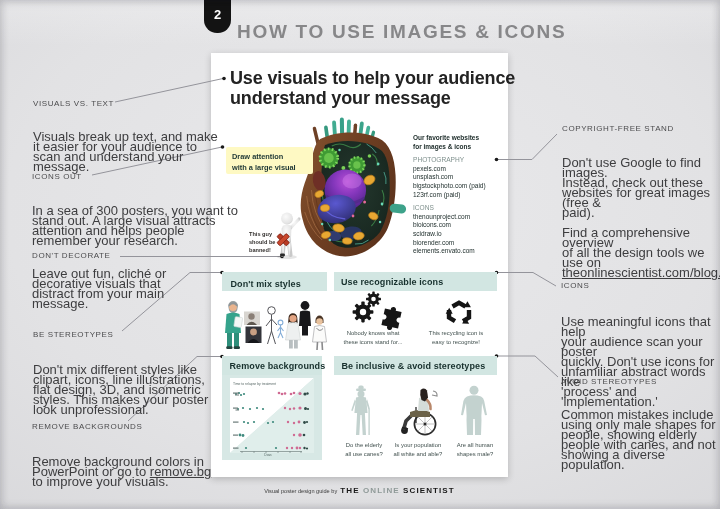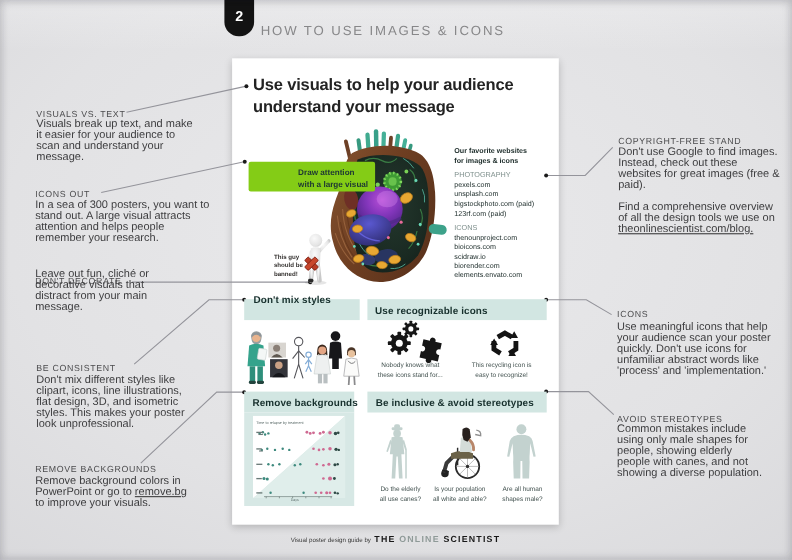--- a/index.html
+++ b/index.html
@@ -9,33 +9,33 @@
   .abs{position:absolute;}
   
   #hdrband{left:0;top:0;width:720px;height:46px;
     background:linear-gradient(rgba(248,248,249,0.35),rgba(248,248,249,0));}
   #vig{left:0;top:0;width:720px;height:509px;pointer-events:none;
     box-shadow:inset 0 3px 8px rgba(40,40,50,0.10),inset 3px 0 8px rgba(40,40,50,0.06),
                inset -3px 0 8px rgba(40,40,50,0.06),inset 0 -3px 8px rgba(40,40,50,0.08);}
   #tab{left:204px;top:0;width:27px;height:33px;background:#131313;
     border-radius:0 0 13px 13px;color:#fff;font-weight:bold;font-size:13px;
     text-align:center;line-height:30px;}
-  #hdrtitle{left:237px;top:20.5px;font-size:12px;letter-spacing:1.7px;color:#878789;}
+  #hdrtitle{left:237px;top:20.5px;font-size:19px;letter-spacing:1.7px;color:#878789;font-weight:bold;}
   
   #poster{left:211px;top:53px;width:297px;height:424px;background:#fff;
     box-shadow:0 2px 7px rgba(0,0,0,0.20);}
   
   .sh{font-size:8px;letter-spacing:0.6px;color:#4c4c4e;}
-  .sb{font-size:10px;line-height:10px;color:#3d3d3f;}
-  
-  #ptitle{left:230px;top:68px;font-size:15px;line-height:20px;font-weight:bold;
+  .sb{font-size:13px;line-height:10px;color:#3d3d3f;margin-top:24px;}
+  
+  #ptitle{left:230px;top:68px;font-size:18px;line-height:20px;font-weight:bold;
     color:#232323;letter-spacing:-0.15px;}
   
-  #drawbox{left:226px;top:147px;width:76px;height:27px;background:#84cc16;
-    border-radius:2px;z-index:5;padding-left:39px;}
+  #drawbox{left:226px;top:147px;width:87px;height:27px;background:#fef9c3;
+    border-radius:2px;z-index:5;}
   #drawbox div{margin:3.5px 0 0 6px;font-size:7.4px;line-height:11px;font-weight:bold;color:#1d3634;white-space:nowrap;}
   
   .wt{color:#21302e;font-size:6.5px;}
   
   .bar{background:#d2e6e2;}
   .bart{font-size:9px;font-weight:bold;color:#17302d;letter-spacing:0.1px;}
   .cap{font-size:5.9px;line-height:9px;color:#41504e;text-align:center;}
 </style>
 </head>
 <body>
@@ -69,21 +69,21 @@
 
 <div class="abs sh" style="left:33px;top:98.5px;">VISUALS VS. TEXT</div>
 <div class="abs sb" style="left:33px;top:108px;">Visuals break up text, and make<br>it easier for your audience to<br>scan and understand your<br>message.</div>
 
 <div class="abs sh" style="left:32px;top:172px;">ICONS OUT</div>
 <div class="abs sb" style="left:32px;top:182px;">In a sea of 300 posters, you want to<br>stand out. A large visual attracts<br>attention and helps people<br>remember your research.</div>
 
 <div class="abs sh" style="left:32px;top:251px;">DON'T DECORATE</div>
 <div class="abs sb" style="left:32px;top:245px;">Leave out fun, cliché or<br>decorative visuals that<br>distract from your main<br>message.</div>
 
-<div class="abs sh" style="left:33px;top:330px;">BE CONSISTENT</div>
+<div class="abs sh" style="left:33px;top:330px;">BE STEREOTYPES</div>
 <div class="abs sb" style="left:33px;top:341px;">Don't mix different styles like<br>clipart, icons, line illustrations,<br>flat design, 3D, and isometric<br>styles. This makes your poster<br>look unprofessional.</div>
 
 <div class="abs sh" style="left:32px;top:422px;">REMOVE BACKGROUNDS</div>
 <div class="abs sb" style="left:32px;top:433px;">Remove background colors in<br>PowerPoint or go to <span style="text-decoration:underline;">remove.bg</span><br>to improve your visuals.</div>
 
 <div class="abs sh" style="left:562px;top:124px;">COPYRIGHT-FREE STAND</div>
 <div class="abs sb" style="left:562px;top:134px;">Don't use Google to find images.<br>Instead, check out these<br>websites for great images (free &amp;<br>paid).<br><br>Find a comprehensive overview<br>of all the design tools we use on<br><span style="text-decoration:underline;">theonlinescientist.com/blog.</span></div>
 
 <div class="abs sh" style="left:561px;top:281px;">ICONS</div>
 <div class="abs sb" style="left:561px;top:293px;">Use meaningful icons that help<br>your audience scan your poster<br>quickly. Don't use icons for<br>unfamiliar abstract words like<br>'process' and 'implementation.'</div>
@@ -101,21 +101,21 @@
   <div class="wt" style="font-weight:bold;font-size:6.5px;">Our favorite websites<br>for images &amp; icons</div>
   <div style="height:5px"></div>
   <div style="color:#7e8f8c;">PHOTOGRAPHY</div>
   <div class="wt">pexels.com<br>unsplash.com<br>bigstockphoto.com (paid)<br>123rf.com (paid)</div>
   <div style="height:5px"></div>
   <div style="color:#7e8f8c;">ICONS</div>
   <div class="wt">thenounproject.com<br>bioicons.com<br>scidraw.io<br>biorender.com<br>elements.envato.com</div>
 </div>
 
 <div class="abs bar" style="left:222px;top:271.5px;width:105px;height:19px;"></div>
-<div class="abs bart" style="left:230.5px;top:267px;">Don't mix styles</div>
+<div class="abs bart" style="left:230.5px;top:279px;">Don't mix styles</div>
 <div class="abs bar" style="left:334px;top:271.5px;width:163px;height:19px;"></div>
 <div class="abs bart" style="left:341px;top:277px;">Use recognizable icons</div>
 
 <div class="abs cap" style="left:338px;top:329px;width:70px;">Nobody knows what<br>these icons stand for...</div>
 <div class="abs cap" style="left:421px;top:329px;width:70px;">This recycling icon is<br>easy to recognize!</div>
 
 <div class="abs bar" style="left:222px;top:355.5px;width:100px;height:19px;"></div>
 <div class="abs bart" style="left:229.5px;top:361px;">Remove backgrounds</div>
 <div class="abs bar" style="left:334px;top:355.5px;width:163px;height:19px;"></div>
 <div class="abs bart" style="left:341.5px;top:361px;">Be inclusive &amp; avoid stereotypes</div>

